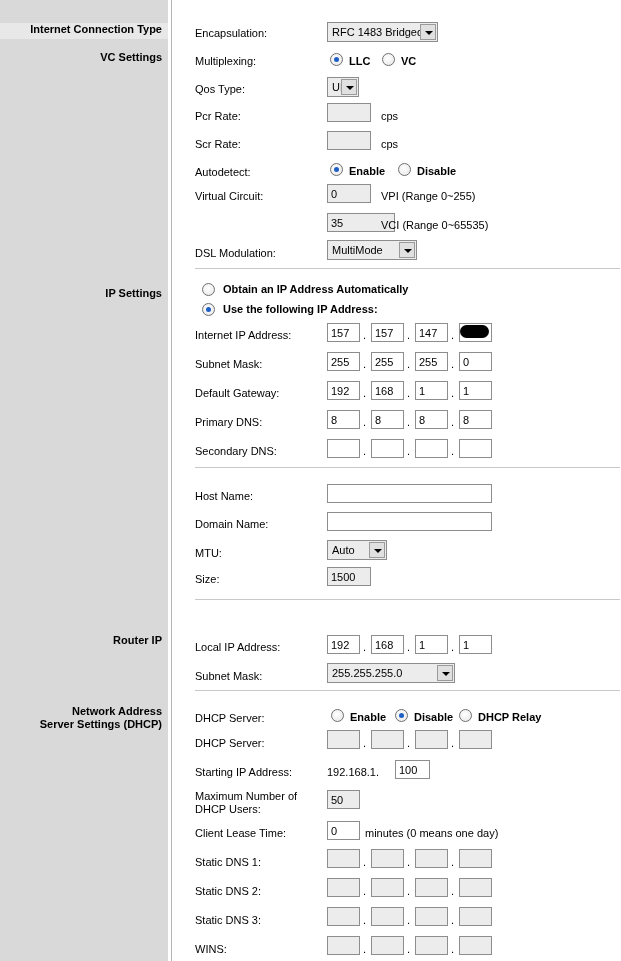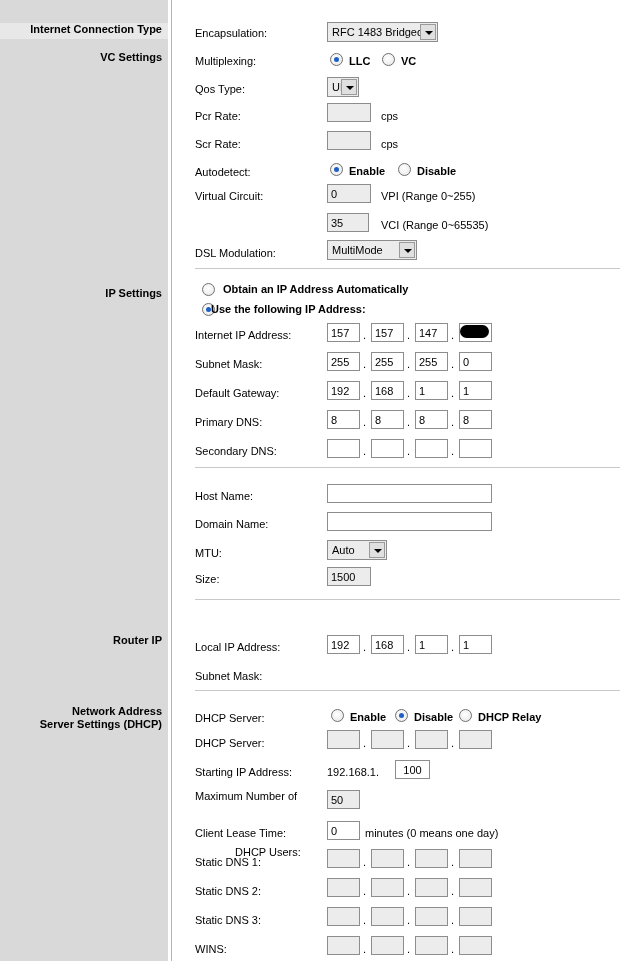--- a/index.html
+++ b/index.html
@@ -207,35 +207,35 @@
 
     <div class="lbl" style="left:22px; top:166px;">Autodetect:</div>
     <div class="radio on" style="left:157px; top:163px;"></div>
     <div class="rlabel" style="left:176px; top:165px;">Enable</div>
     <div class="radio" style="left:225px; top:163px;"></div>
     <div class="rlabel" style="left:244px; top:165px;">Disable</div>
 
     <div class="lbl" style="left:22px; top:190px;">Virtual Circuit:</div>
     <input class="txt" style="left: 154px; top: 184px; width: 44px;" value="0">
     <div class="lbl" style="left:208px; top:190px;">VPI (Range 0~255)</div>
-    <input class="txt" style="left: 154px; top: 213px; width: 42px;" value="35">
+    <input class="txt" style="left: 154px; top: 213px; width: 68px;" value="35">
     <div class="lbl" style="left:208px; top:219px;">VCI (Range 0~65535)</div>
 
     <div class="lbl" style="left:22px; top:247px;">DSL Modulation:</div>
     <div class="sel" style="left:154px; top:240px; width:90px;">
       <span>MultiMode</span>
       <span class="arrowbox"></span>
     </div>
 
     <div class="divider" style="top:268px;"></div>
 
     <div class="radio" style="left:29px; top:283px;"></div>
     <div class="rlabel" style="left:50px; top:283px;">Obtain an IP Address Automatically</div>
     <div class="radio on" style="left:29px; top:303px;"></div>
-    <div class="rlabel" style="left:38px; top:303px;">Use the following IP Address:</div>
+    <div class="rlabel" style="left:50px; top:303px;">Use the following IP Address:</div>
 
     <div class="lbl" style="left:22px; top:329px;">Internet IP Address:</div>
     <input class="txt white" style="left: 154px; top: 323px; width: 33px;" value="157">
     <div class="dot" style="left:190px; top:329px;">.</div>
     <input class="txt white" style="left: 198px; top: 323px; width: 33px;" value="157">
     <div class="dot" style="left:234px; top:329px;">.</div>
     <input class="txt white" style="left: 242px; top: 323px; width: 33px;" value="147">
     <div class="dot" style="left:278px; top:329px;">.</div>
     <input class="txt white" style="left: 286px; top: 323px; width: 33px;" value="">
     <div class="redact" style="left:287px; top:325px; width:29px; height:13px;"></div>
@@ -298,20 +298,24 @@
     <div class="lbl" style="left:22px; top:641px;">Local IP Address:</div>
     <input class="txt white" style="left: 154px; top: 635px; width: 33px;" value="192">
     <div class="dot" style="left:190px; top:641px;">.</div>
     <input class="txt white" style="left: 198px; top: 635px; width: 33px;" value="168">
     <div class="dot" style="left:234px; top:641px;">.</div>
     <input class="txt white" style="left: 242px; top: 635px; width: 33px;" value="1">
     <div class="dot" style="left:278px; top:641px;">.</div>
     <input class="txt white" style="left: 286px; top: 635px; width: 33px;" value="1">
 
     <div class="lbl" style="left:22px; top:670px;">Subnet Mask:</div>
+    <div class="sel" style="left:154px; top:663px; width:128px; text-align:left;">
+      <span>255.255.255.0</span>
+      <span class="arrowbox"></span>
+    </div>
 
     <div class="divider" style="top:690px;"></div>
 
     <div class="lbl" style="left:22px; top:712px;">DHCP Server:</div>
     <div class="radio" style="left:158px; top:709px;"></div>
     <div class="rlabel" style="left:177px; top:711px;">Enable</div>
     <div class="radio on" style="left:222px; top:709px;"></div>
     <div class="rlabel" style="left:241px; top:711px;">Disable</div>
     <div class="radio" style="left:286px; top:709px;"></div>
     <div class="rlabel" style="left:305px; top:711px;">DHCP Relay</div>
@@ -320,24 +324,24 @@
     <input class="txt" style="left: 154px; top: 730px; width: 33px;" value="">
     <div class="dot" style="left:190px; top:737px;">.</div>
     <input class="txt" style="left: 198px; top: 730px; width: 33px;" value="">
     <div class="dot" style="left:234px; top:737px;">.</div>
     <input class="txt" style="left: 242px; top: 730px; width: 33px;" value="">
     <div class="dot" style="left:278px; top:737px;">.</div>
     <input class="txt" style="left: 286px; top: 730px; width: 33px;" value="">
 
     <div class="lbl" style="left:22px; top:766px;">Starting IP Address:</div>
     <div class="static-txt" style="left:154px; top:766px;">192.168.1.</div>
-    <input class="txt white" style="left: 222px; top: 760px; width: 35px; text-align: center;" value="100">
+    <input class="txt white" style="left: 222px; top: 760px; width: 35px;" value="100">
 
     <div class="lbl" style="left:22px; top:790px;">Maximum Number of</div>
-    <div class="lbl" style="left:22px; top:846px;margin-left:40px;">DHCP Users:</div>
+    <div class="lbl" style="left:22px; top:803px;">DHCP Users:</div>
     <input class="txt" style="left: 154px; top: 790px; width: 33px;" value="50">
 
     <div class="lbl" style="left:22px; top:827px;">Client Lease Time:</div>
     <input class="txt white" style="left: 154px; top: 821px; width: 33px;" value="0">
     <div class="lbl" style="left:192px; top:827px;">minutes (0 means one day)</div>
 
     <div class="lbl" style="left:22px; top:856px;">Static DNS 1:</div>
     <input class="txt" style="left: 154px; top: 849px; width: 33px;" value="">
     <div class="dot" style="left:190px; top:856px;">.</div>
     <input class="txt" style="left: 198px; top: 849px; width: 33px;" value="">

